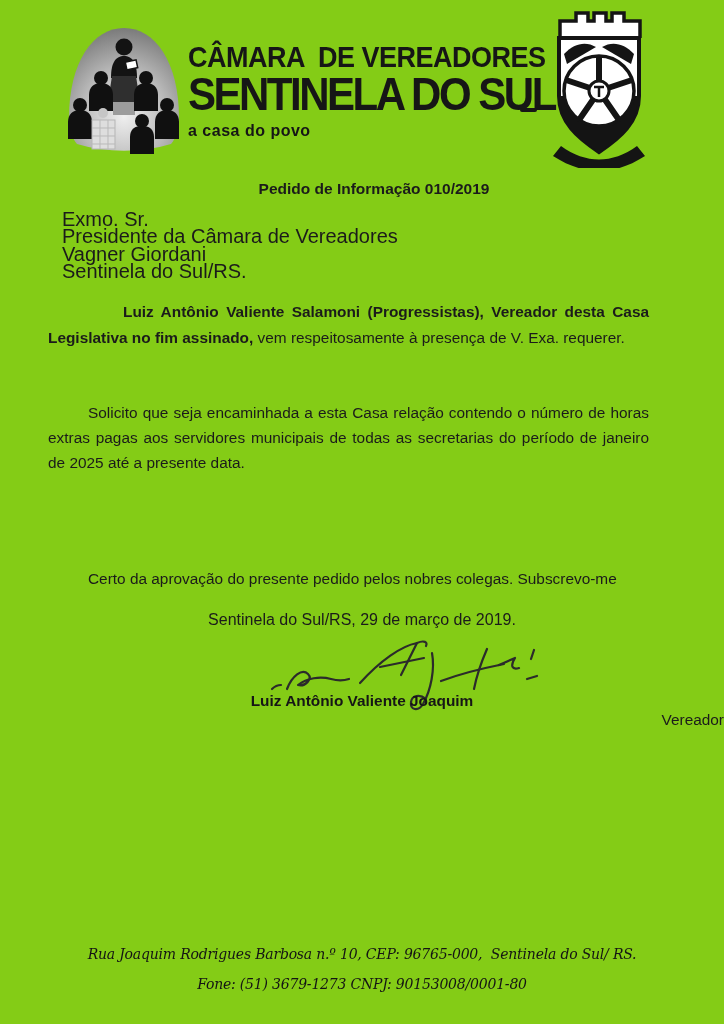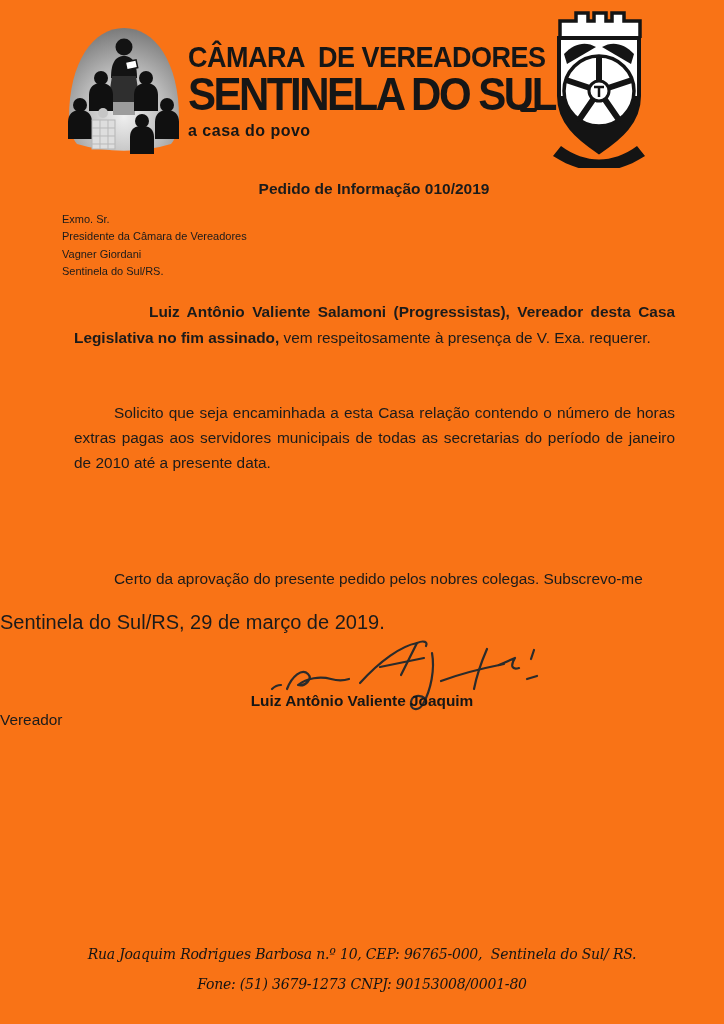--- a/index.html
+++ b/index.html
@@ -1,44 +1,44 @@
 <!DOCTYPE html>
 <html><head>
 <meta charset="utf-8">
 <style>
   html,body{margin:0;padding:0;background:#e9e9e9;}
   .page{
     position:relative;
     width:724px;height:1024px;
-    background:#f97316;
+    background:#84cc16;
     margin:0 auto;
     overflow:hidden;
     font-family:"Liberation Sans", sans-serif;
     color:#1f1f1f;
   }
   
   .logo-left{position:absolute;left:62px;top:16px;width:124px;height:146px;}
   .crest{position:absolute;left:534px;top:8px;width:130px;height:160px;}
   .crest-dash{position:absolute;left:520px;top:108px;width:17px;height:4px;background:#161616;border-radius:2px;}
   .header-text{position:absolute;left:188px;top:40px;width:352px;text-align:center;}
   .org-line1{display:block;font-weight:bold;font-size:27px;line-height:30px;letter-spacing:-0.5px;white-space:pre;color:#161616;transform:scaleY(1.12);transform-origin:center top;}
   .org-line2{display:block;font-weight:bold;font-size:42px;line-height:44px;letter-spacing:-2.5px;color:#161616;transform:scaleY(1.08);transform-origin:center top;margin-top:1px;white-space:nowrap;}
   .tagline{display:block;font-weight:bold;font-size:16px;line-height:26px;color:#161616;text-align:left;padding-right:4px;margin-top:3px;letter-spacing:0.5px;}
   
   .doc-title{position:absolute;left:12px;top:180px;width:100%;text-align:center;font-weight:bold;font-size:15.5px;color:#1b1b1b;}
-  .address{position:absolute;left:62px;top:211px;font-size:11px;line-height:17.3px;color:#1b1b1b;}
-  .para{position:absolute;left:74px;width:601px;font-size:15.4px;color:#1b1b1b;text-align:justify;margin-top:8px;}
+  .address{position:absolute;left:62px;top:211px;font-size:20px;line-height:17.3px;color:#1b1b1b;}
+  .para{position:absolute;left:48px;width:601px;font-size:15.4px;color:#1b1b1b;text-align:justify;margin-top:8px;}
   .para-intro{top:291px;line-height:26px;text-indent:75px;}
   .para-request{top:392px;line-height:25px;text-indent:40px;}
   .para-just{top:466px;line-height:21.5px;text-indent:40px;}
   .para-closing{top:561px;line-height:20px;text-indent:40px;text-align:left;}
-  .dateline{position:absolute;left:0;top:611px;width:100%;text-align:left;font-size:20px;color:#1b1b1b;}
+  .dateline{position:absolute;left:0;top:611px;width:100%;text-align:center;font-size:16px;color:#1b1b1b;}
   .signature-svg{position:absolute;left:260px;top:637px;width:288px;height:82px;pointer-events:none;}
   .signer-name{position:absolute;left:0;top:692px;width:100%;text-align:center;font-weight:bold;font-size:15.4px;color:#161616;}
-  .signer-role{position:absolute;left:0;top:711px;width:100%;text-align:left;font-size:15.4px;color:#1b1b1b;}
+  .signer-role{position:absolute;left:0;top:711px;width:100%;text-align:right;font-size:15.4px;color:#1b1b1b;}
   
   .footer{
     position:absolute;left:0;top:939px;width:100%;text-align:center;
     font-family:"DejaVu Serif", serif;font-style:italic;
     font-size:14px;line-height:30px;color:#141414;letter-spacing:-0.2px;
   }
   .footer .line{white-space:pre;}
   b{font-weight:bold;}
 </style>
 </head>
@@ -117,21 +117,21 @@
 
   <div class="address">
     <div>Exmo. Sr.</div>
     <div>Presidente da Câmara de Vereadores</div>
     <div>Vagner Giordani</div>
     <div>Sentinela do Sul/RS.</div>
   </div>
 
   <p class="para para-intro"><b>Luiz Antônio Valiente Salamoni (Progressistas), Vereador desta Casa Legislativa no fim assinado,</b><span> vem respeitosamente à presença de V. Exa. requerer.</span></p>
 
-  <p class="para para-request">Solicito que seja encaminhada a esta Casa relação contendo o número de horas extras pagas aos servidores municipais de todas as secretarias do período de janeiro de 2010 até a presente data.</p>
+  <p class="para para-request">Solicito que seja encaminhada a esta Casa relação contendo o número de horas extras pagas aos servidores municipais de todas as secretarias do período de janeiro de 2025 até a presente data.</p>
 
 
   <p class="para para-closing">Certo da aprovação do presente pedido pelos nobres colegas. Subscrevo-me</p>
 
   <div class="dateline">Sentinela do Sul/RS, 29 de março de 2019.</div>
 
   <svg class="signature-svg" viewBox="0 0 288 82" xmlns="http://www.w3.org/2000/svg">
     <g stroke="#2b2b2b" stroke-width="2.2" fill="none" stroke-linecap="round" stroke-linejoin="round">
       <path d="M12,52 q4,-4 9,-4"></path>
       <path d="M27,52 c5,-13 15,-21 21,-15 c5,5 -3,13 -10,11 c9,-7 22,-9 33,-6 c7,2 12,2 18,0"></path>

